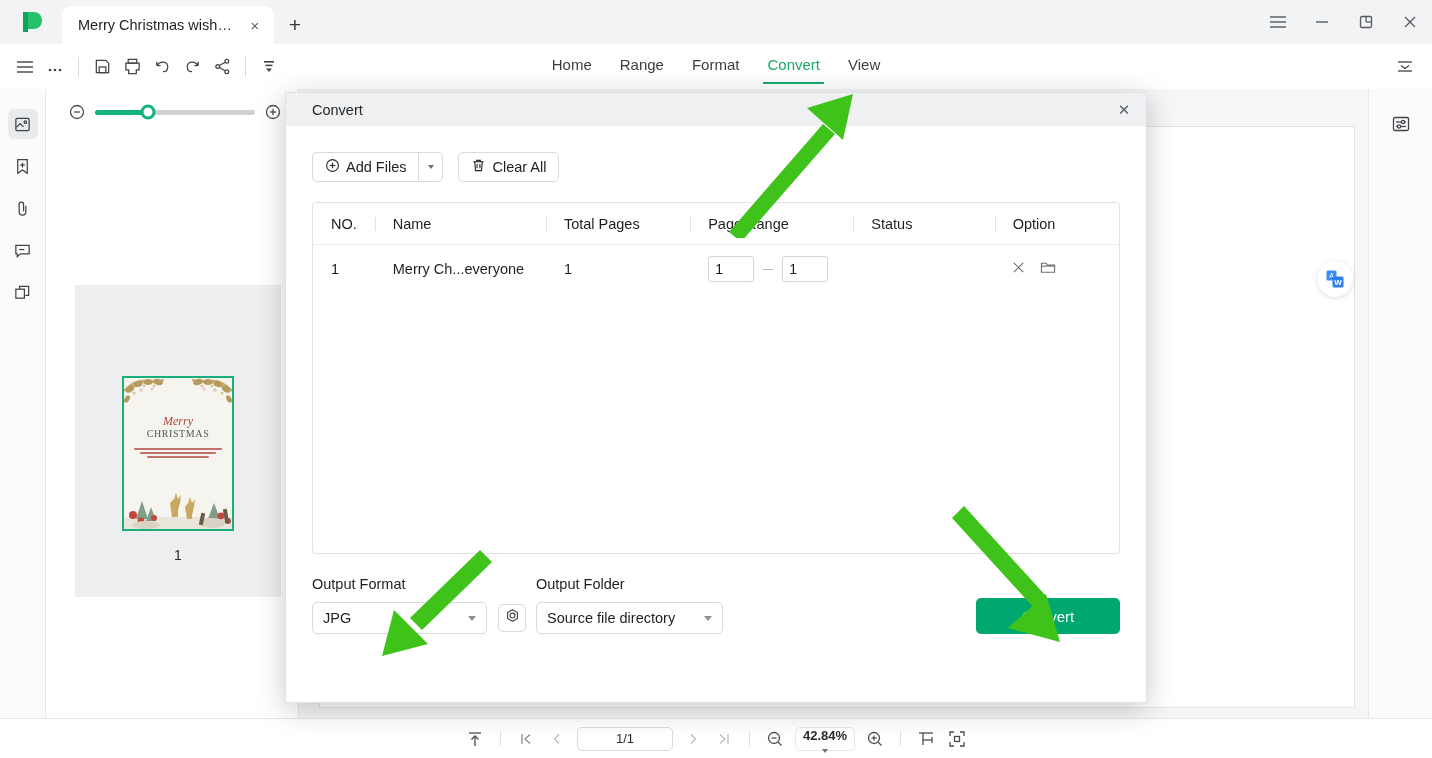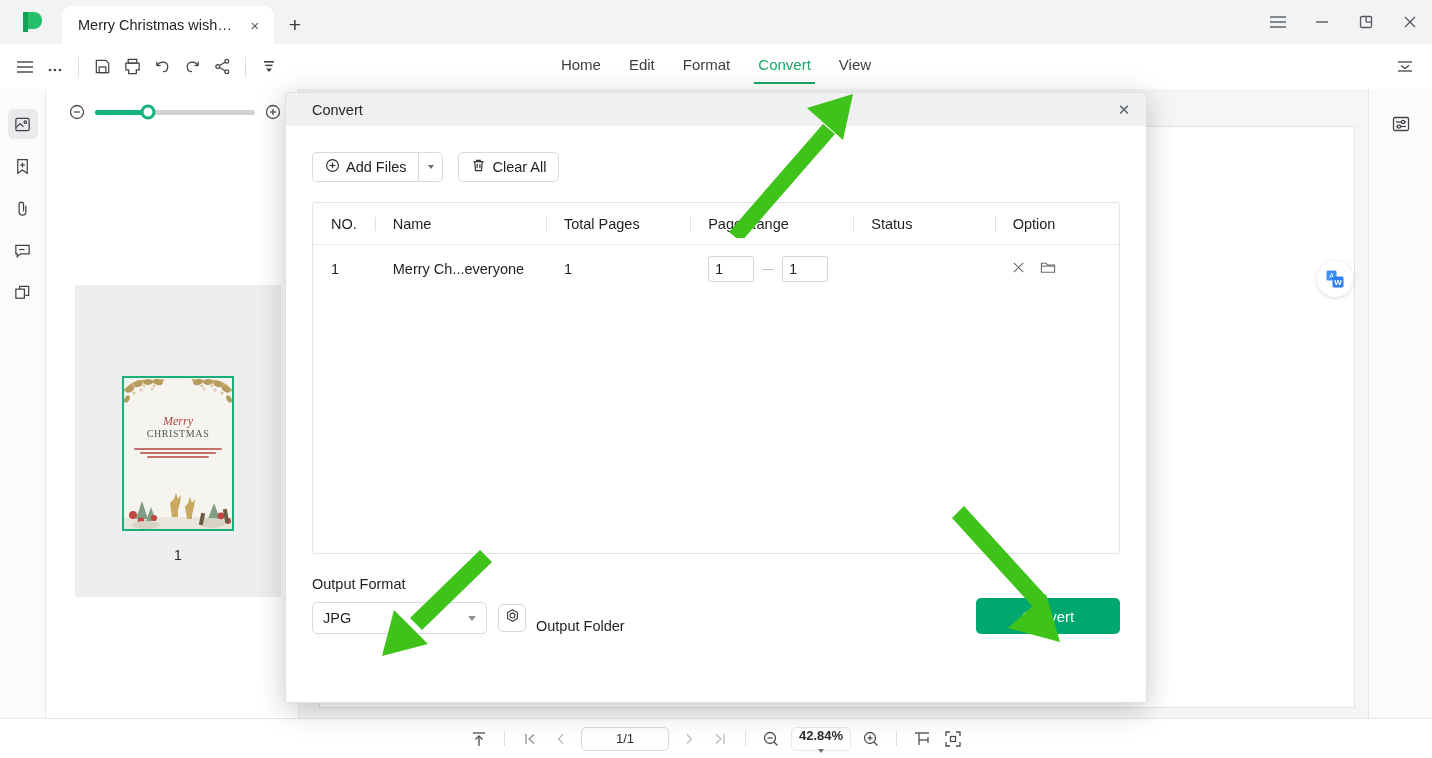--- a/index.html
+++ b/index.html
@@ -123,21 +123,21 @@
   
   .statusbar {
     position:absolute; left:0; top:718px; width:1432px; height:40px;
     background:#ffffff; border-top:1px solid #e6e7ea;
     display:flex; align-items:center; justify-content:center; gap:9px;
   }
   .sicon { width:22px; height:22px; display:flex; align-items:center; justify-content:center; color:#4a4d52; }
   .sicon.dim { color:#b9bcc0; }
   .s-sep { width:1px; height:15px; background:#dddfe2; margin:0 5px; }
   .pagebox {
-    width:88px; height:24px; border:1px solid #d8dade; border-radius:5px;
+    width:96px; height:24px; border:1px solid #d8dade; border-radius:5px;
     display:flex; align-items:center; justify-content:center; font-size:13px; color:#2b2b2b;
   }
   .zoombox {
     height:24px; padding:0 7px; border:1px solid #e7e9ec; border-radius:5px;
     display:flex; align-items:center; gap:6px; font-size:13px; color:#2b2b2b; font-weight:bold;flex-direction:column;
   }
   .caret { width:0; height:0; border-left:3.5px solid transparent; border-right:3.5px solid transparent;
     border-top:4.5px solid #6b6e73; }
 
   
@@ -329,21 +329,21 @@
           <line x1="3" y1="3" x2="17" y2="3"></line>
             <line x1="3" y1="12" x2="17" y2="12"></line>
             <path d="M6 6.5 L10 9.5 L14 6.5"></path>
           </svg>
       </div>
     </div>
   </div>
 
   <div class="mainmenu">
     <div class="mitem">Home</div>
-    <div class="mitem">Edit</div>
+    <div class="mitem">Range</div>
     <div class="mitem">Format</div>
     <div class="mitem active">Convert</div>
     <div class="mitem">View</div>
   </div>
 
   <div class="rail">
     <div class="railbtn sel">
       <svg width="19" height="19" viewBox="0 0 20 20" fill="none" stroke="#3f4246" stroke-width="1.3">
         <rect x="3" y="3.5" width="14" height="13" rx="1.5"></rect>
           <path d="M3.5 13 L7.5 9 L11 12.5"></path>
@@ -665,20 +665,24 @@
           <span>
             <svg width="17" height="17" viewBox="0 0 18 18" fill="none" stroke="#3f4246" stroke-width="1.2">
               <path d="M9 1.8 L14.2 4.8 V11 L9 14.1 L3.8 11 V4.8 Z"></path>
                 <circle cx="9" cy="8" r="2.6"></circle>
               </svg>
           </span>
         </div>
 
         <div class="fgroup">
           <span class="flabel">Output Folder</span>
+          <div class="selectbox" style="width:187px">
+            <span>Source file directory</span>
+            <span class="caret2"></span>
+          </div>
         </div>
 
         <div class="convertbtn">Convert</div>
       </div>
     </div>
   </div>
 
   <svg class="arrow" style="left:715px; top:88px;" width="160" height="150">
     <g fill="#3fc31a">
       <path d="M14 144 L108 36 L120 46 L26 154 Z"></path>

